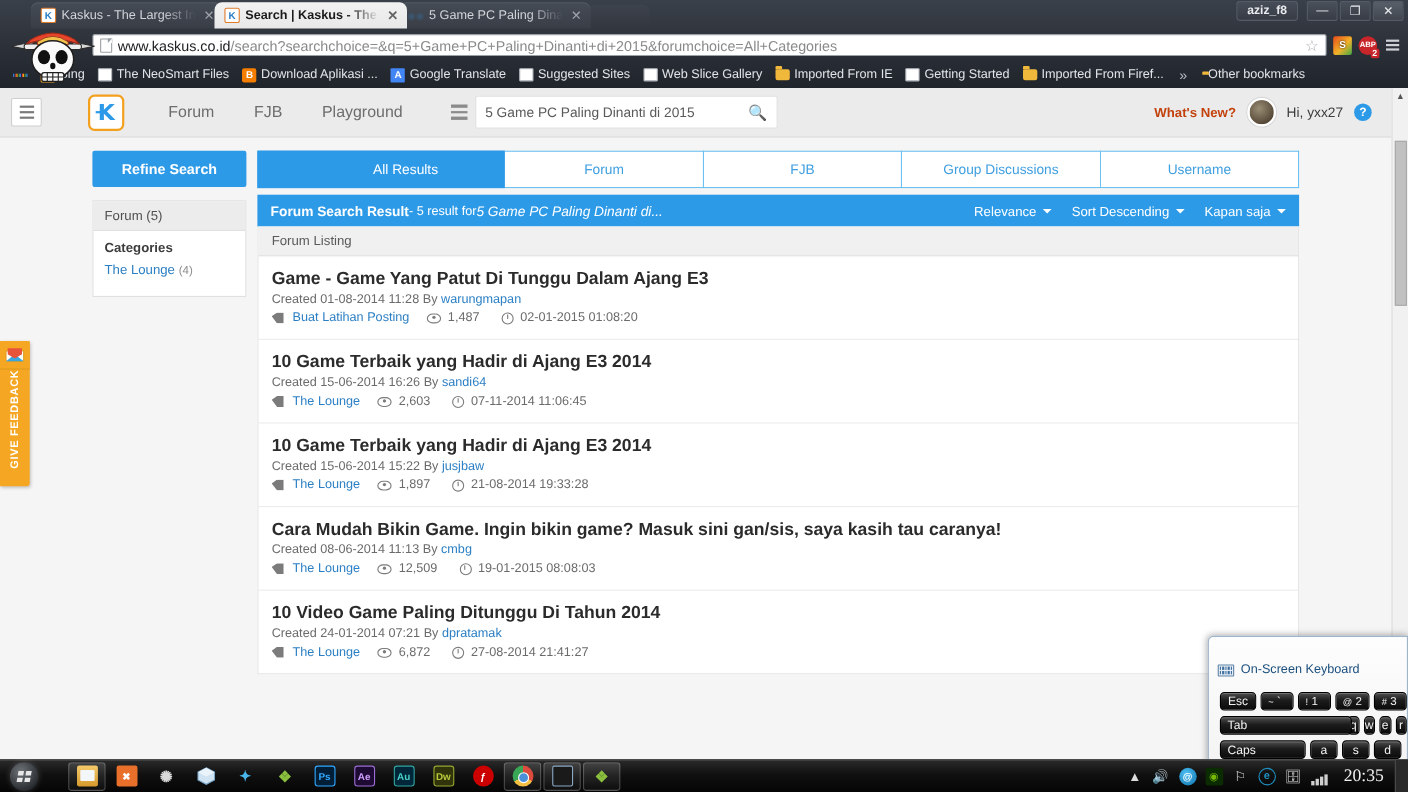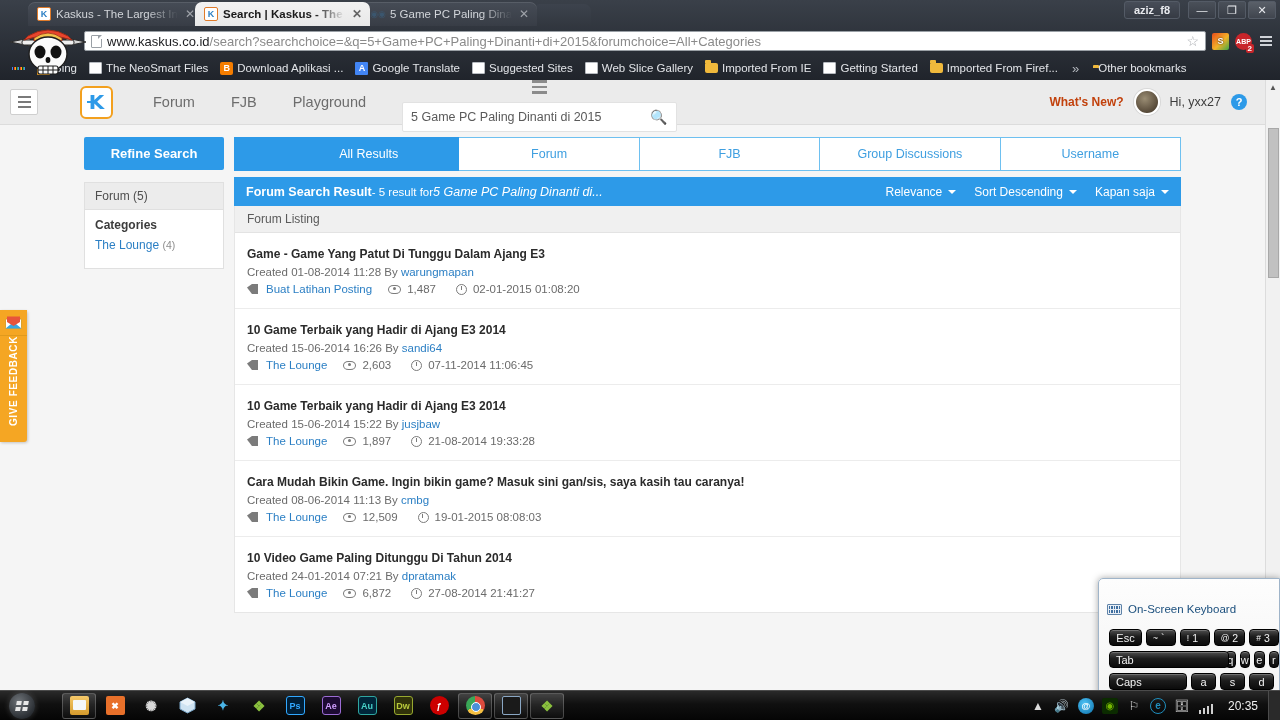--- a/index.html
+++ b/index.html
@@ -232,21 +232,21 @@
     font-family: "DejaVu Sans", sans-serif;
     position: relative;
   }
   #kaskus-logo .k-dash {
     position:absolute; left: 5px; top: 13px; width: 6px; height: 2.5px; background:#2d9ae8;
   }
   .knav-link {
     color: #6d6d6d; font-size: 14.5px; padding: 0 18px;
   }
   #knav-forum { margin-left: 22px; }
-  #search-wrap { display: flex; align-items: center; margin-left: 18px; flex-direction: column; }
+  #search-wrap { display: flex; align-items: center; margin-left: 18px; }
   #search-menu {
     width: 30px; height: 30px;
     display:flex; flex-direction:column; justify-content:center; align-items:center; gap:3px;
   }
   #search-menu i { display:block; width:15px; height:2.5px; background:#8b8b8b; }
   #search-box {
     width: 275px; height: 30px; background: #fff;
     border: 1px solid #e2e2e2; border-radius: 2px;
     display:flex; align-items:center; padding: 0 8px;
   }
@@ -324,21 +324,21 @@
   #listing-head {
     background: #f0f0f0; border-bottom: 1px solid #e3e3e3;
     padding: 6px 12px; font-size: 12px; color: #5a5a5a;
   }
   .result-item {
     padding: 12px 12px 13px 12px;
     border-bottom: 1px solid #ececec;
   }
   .result-item:last-child { border-bottom: none; }
   .ri-title {
-    font-size: 12px; font-weight: bold; color: #2b2b2b;
+    font-size: 16px; font-weight: bold; color: #2b2b2b;
     line-height: 18px; margin-bottom: 3px;
   }
   .ri-created { font-size: 11.5px; color: #6b6b6b; margin-bottom: 5px; }
   .ri-created .author { color: #2b7fc4; }
   .ri-meta { display: flex; align-items: center; gap: 6px; font-size: 11.5px; color: #6b6b6b; }
   .ri-meta .tag-link { color: #2b7fc4; margin-right: 10px; }
   .ri-meta .sep { display:inline-block; width: 8px; }
   .icon-tag {
     width: 11px; height: 10px; display:inline-block; position: relative;
     background: #7b7b7b;
@@ -494,21 +494,21 @@
   #tray {
     margin-left: auto; display: flex; align-items: center; gap: 8px;
     padding-right: 10px; color: #dcdcdc; font-size: 11px;
   }
   .tray-ico { width: 16px; height: 16px; display:flex; align-items:center; justify-content:center; font-size: 12px; color:#dcdcdc; }
   .ti-avg { background: radial-gradient(circle at 40% 35%,#4fc3f7,#0b6fa8); border-radius:50%; color:#fff; font-size:9px; font-weight:bold; }
   .ti-nv { background:#0b2b00; color:#76b900; font-size:10px; border-radius:2px; }
   .ti-e { border:1.5px solid #1f8fbf; border-radius:50%; color:#1f8fbf; font-size:10px; font-weight:bold; }
   .ti-bars { display:flex; align-items:flex-end; gap:1.5px; }
   .ti-bars i { width:2.5px; background:#cfcfcf; display:block; }
-  #clock { font-size: 12px; color: #f0f0f0; padding-left: 6px; }
+  #clock { font-size: 16px; color: #f0f0f0; padding-left: 6px; font-family: Liberation Serif, serif; }
   #show-desktop { width: 12px; height: 30px; border-left: 1px solid #4b4b4b; background:#2a2a2a; }
 </style>
 </head>
 <body>
 
 <div id="browser-chrome">
 
   <div id="tab-strip">
     <div class="tab">
       <span class="favicon fav-kaskus">K</span>

